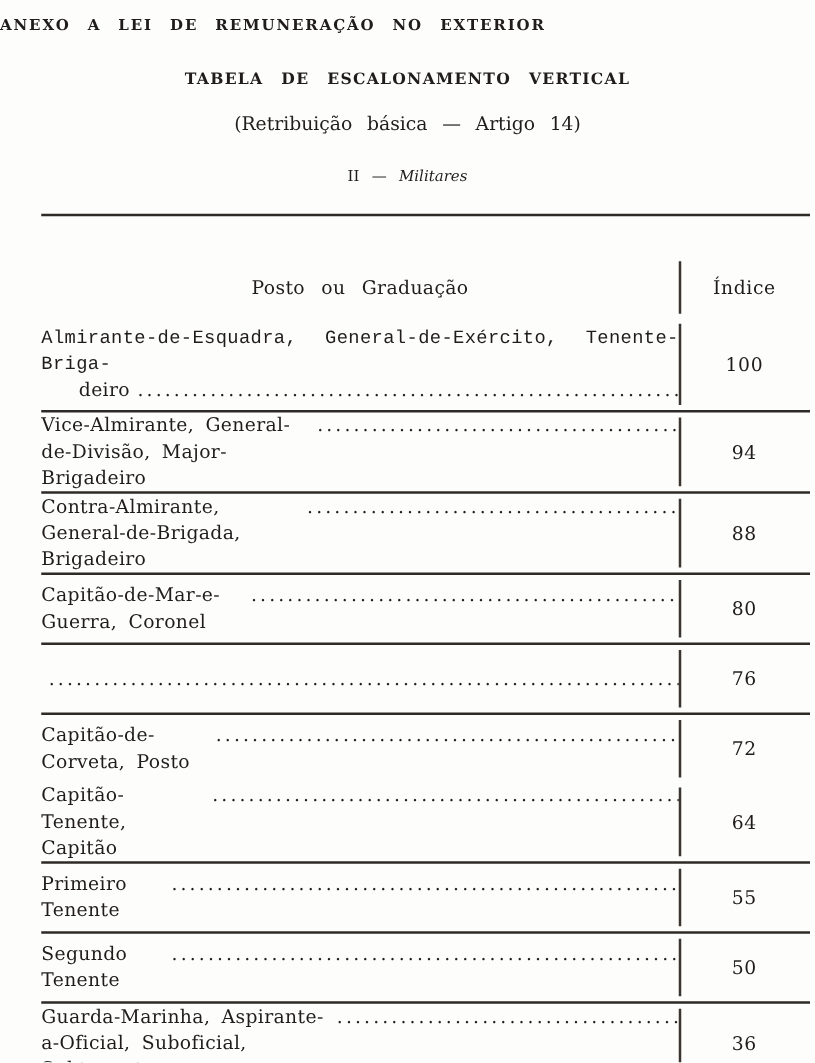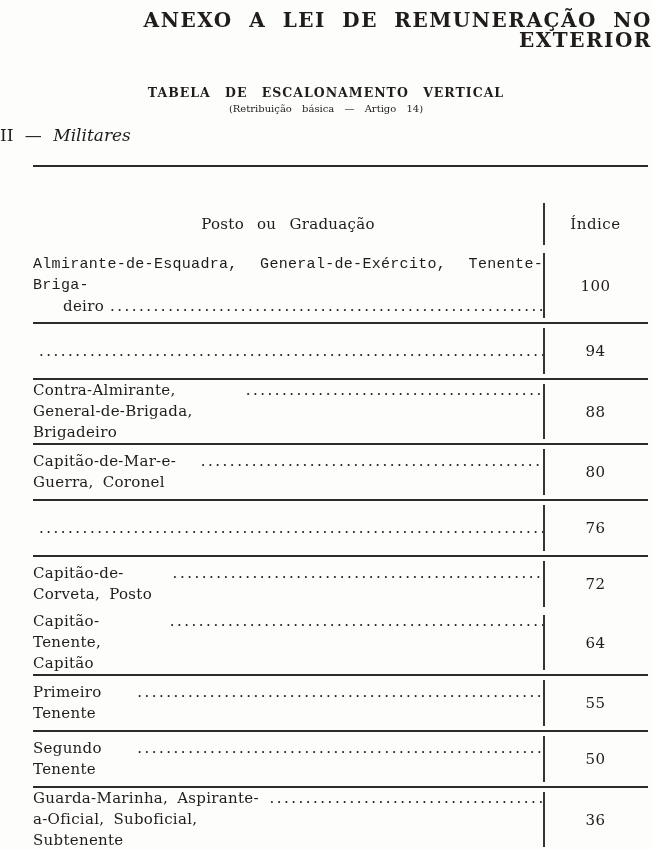--- a/index.html
+++ b/index.html
@@ -12,45 +12,47 @@
     width: 652px;
     height: 850px;
     background: #fdfdfc;
     color: #1f1c19;
     font-family: "DejaVu Serif", "Liberation Serif", serif;
     overflow: hidden;
   }
   
   .title {
     padding-top: 10px;
-    text-align: right;
-    font-size: 20px;
+    text-align: left;
+    font-size: 12px;
     line-height: 20px;
     font-weight: bold;
     letter-spacing: 1.5px;
     word-spacing: 8px;
   }
   .subtitle {
-    margin-top: 36px;
+    margin-top: 26px;
     text-align: center;
     font-size: 12.5px;
     line-height: 14px;
     font-weight: bold;
     letter-spacing: 1px;
     word-spacing: 9px;
   }
   .note {
-    text-align: center;
-    font-size: 10px;
+    margin-top: 20px;
+    text-align: center;
+    font-size: 15px;
     line-height: 18px;
     word-spacing: 7px;
   }
   .section {
-    margin-top: 8px;
-    font-size: 17px;
+    margin-top: 24px;
+    text-align: center;
+    font-size: 12px;
     line-height: 18px;
     word-spacing: 6px;
   }
   .sec-name { font-style: italic; }
   
   .table {
     margin: 21px 4px 0 33px;
     width: 615px;
     box-sizing: border-box;
     border-top: 2.5px solid #2e2a26;
@@ -141,20 +143,21 @@
             <div class="line1">
               <span class="indent">deiro</span>
               <span class="leader">................................................................................</span>
             </div>
           </div>
           <div class="cell-index">100</div>
         </div>
         <div class="trow row">
           <div class="cell-rank">
             <div class="line1">
+              <span>Vice-Almirante, General-de-Divisão, Major-Brigadeiro</span>
               <span class="leader">................................................................................</span>
             </div>
           </div>
           <div class="cell-index">94</div>
         </div>
         <div class="trow row">
           <div class="cell-rank">
             <div class="line1">
               <span>Contra-Almirante, General-de-Brigada, Brigadeiro</span>
               <span class="leader">................................................................................</span>

